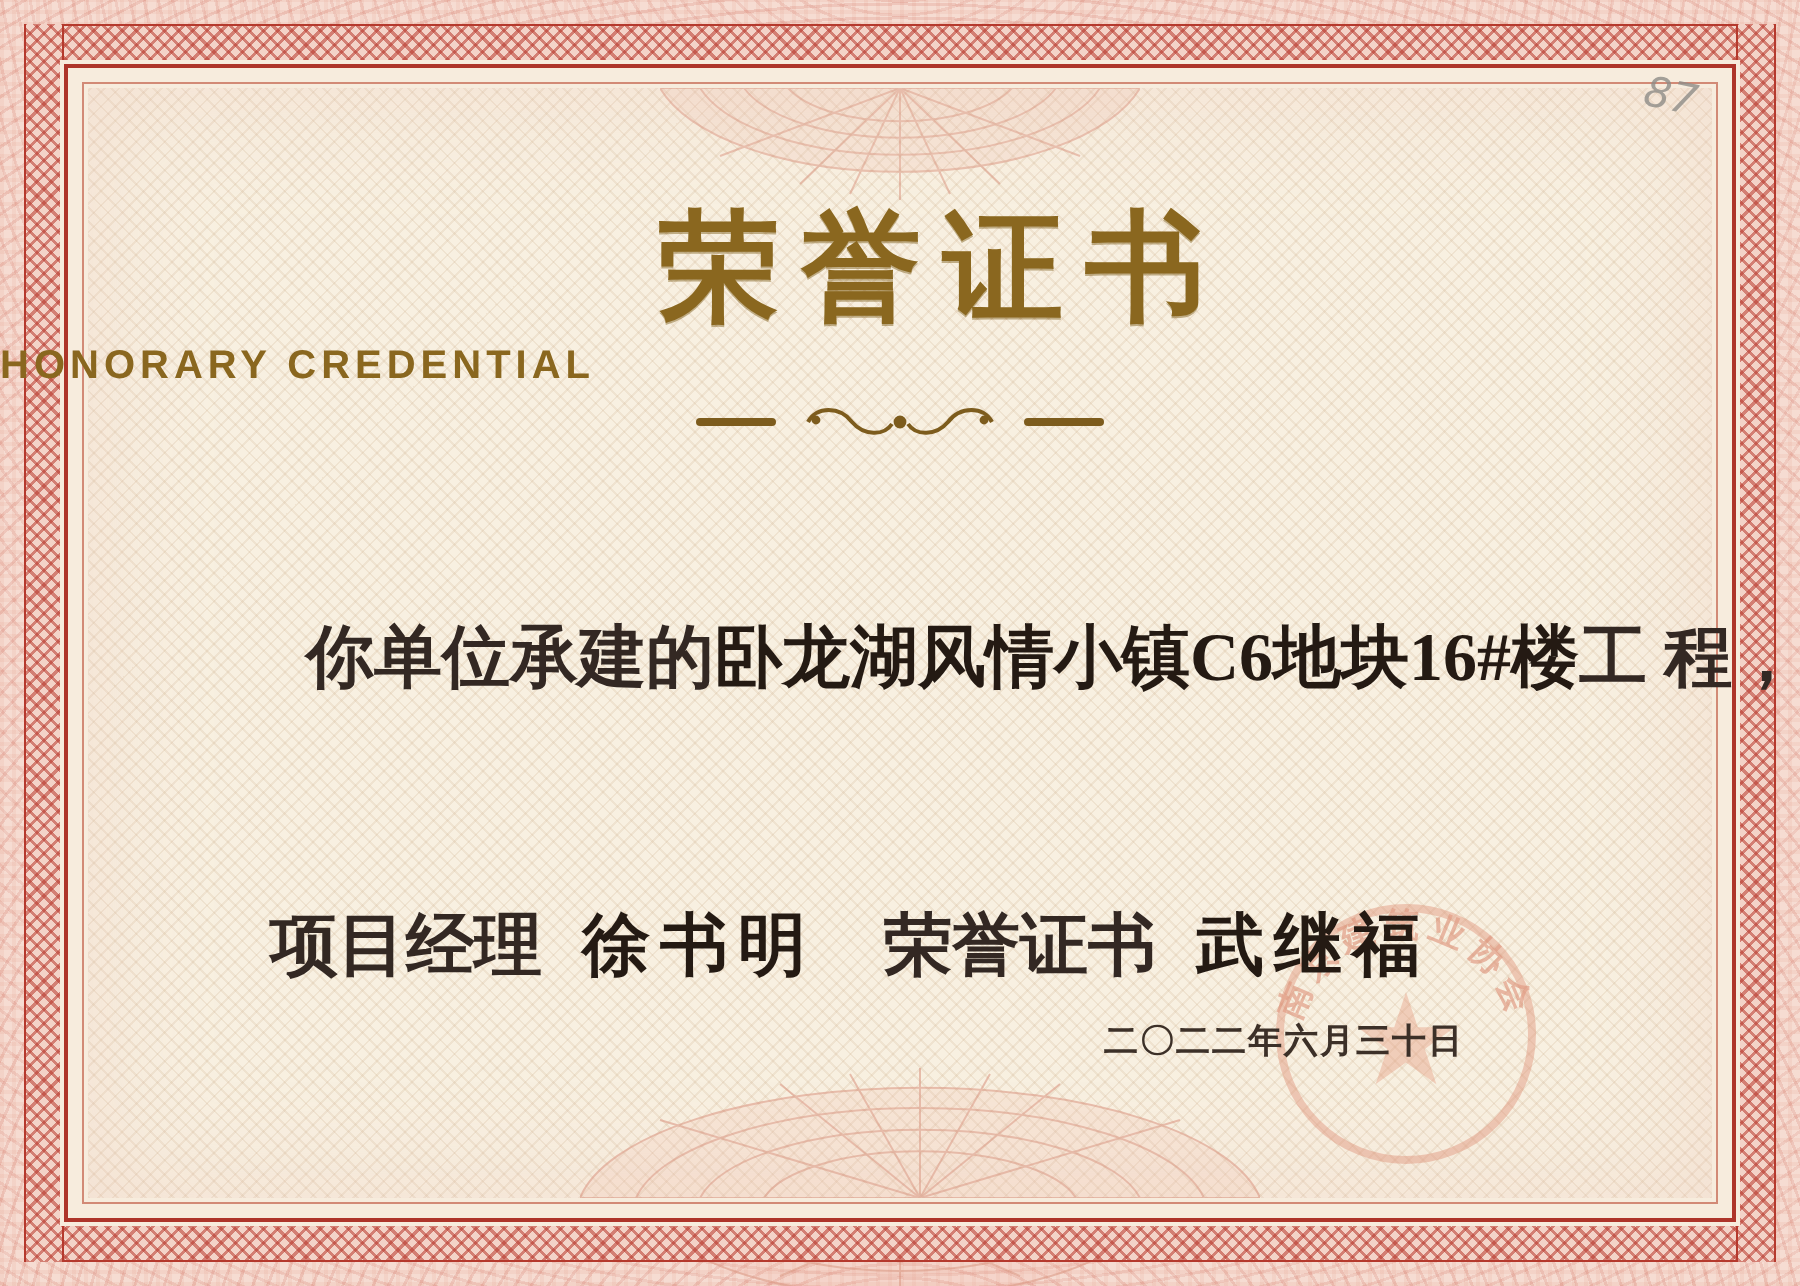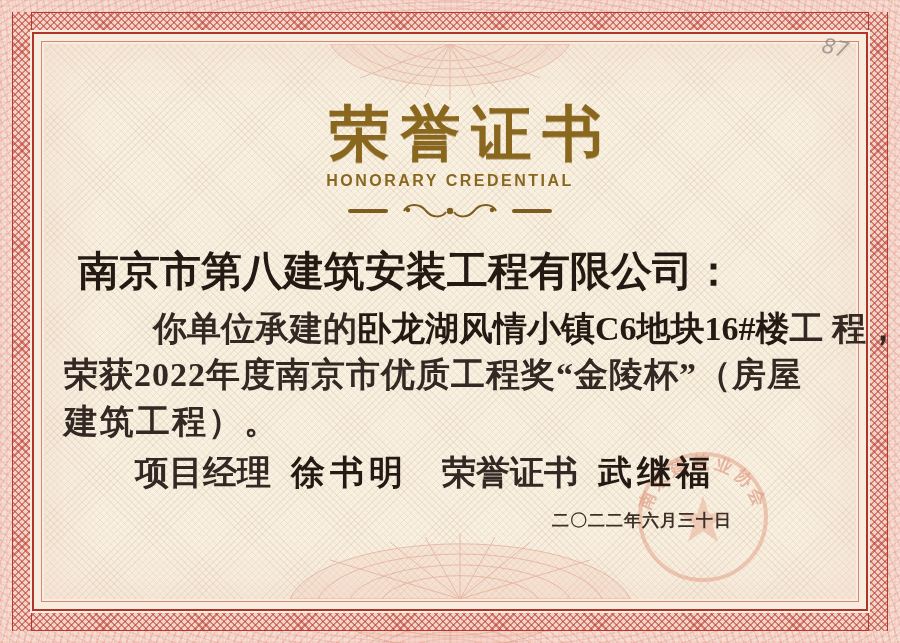--- a/index.html
+++ b/index.html
@@ -44,23 +44,23 @@
   .band-bottom{left:30px;right:30px;bottom:30px;height:14px;}
   .band-left{left:30px;top:30px;bottom:30px;width:14px;}
   .band-right{right:30px;top:30px;bottom:30px;width:14px;}
   .line-outer{position:absolute;inset:32px;z-index:2;border:2px solid #ae352a;pointer-events:none;}
   .line-inner{position:absolute;inset:41px;z-index:2;border:1px solid #d28a76;pointer-events:none;}
   
   .txt{position:absolute;z-index:3;white-space:nowrap;}
   .title{left:0;right:0;top:94px;text-align:center;
     font-size:60px;font-weight:900;letter-spacing:11px;text-indent:11px;
     color:#8a671f;text-shadow:0 1px 0 rgba(122,88,20,.45);padding-left:32px;}
-  .subtitle{left:0;right:0;top:172px;text-align:center;
+  .subtitle{left:0;right:0;top:172px;
     font-family:"Liberation Sans",sans-serif;
-    font-size:16px;font-weight:bold;letter-spacing:2.5px;color:#8a671f;}
+    font-size:20px;font-weight:bold;letter-spacing:2.5px;color:#8a671f;}
   .flourish{position:absolute;left:0;right:0;top:199px;z-index:3;text-align:center;}
   .recipient{left:78px;top:244px;font-size:41px;font-weight:700;color:#2a1f18;}
   .bodyline{font-size:34px;font-weight:600;color:#332823;}
   .l2{left:133px;top:306px;margin-left:20px;}
   .l3{left:64px;top:352px;letter-spacing:1px;}
   .l4{left:64px;top:399px;letter-spacing:2px;}
   .l5{left:135px;top:450px;font-size:34px;font-weight:600;color:#332823;}
   .hand{font-weight:700;color:#241a13;}
   .name{letter-spacing:5px;margin-left:20px;}
   .gap{display:inline-block;width:34px;}
@@ -156,24 +156,21 @@
         <rect x="170" y="10" width="40" height="4" rx="2" stroke="none"></rect>
         <path d="M62 12 C66 4 78 4 84 12 C90 19 100 19 104 13" fill="none" stroke-width="2"></path>
         <path d="M154 12 C150 4 138 4 132 12 C126 19 116 19 112 13" fill="none" stroke-width="2"></path>
         <circle cx="108" cy="12" r="3.2" stroke="none"></circle>
         <circle cx="66" cy="11" r="2.2" stroke="none"></circle>
         <circle cx="150" cy="11" r="2.2" stroke="none"></circle>
       </g>
     </svg>
   </div>
 
-  <div class="txt recipient hand">南京市第八建筑安装工程有限公司：</div>
 
   <div class="txt bodyline l2"><span>你单位承建的</span><span class="hand">卧龙湖风情小镇C6地块16#楼</span><span>工 程，</span></div>
-  <div class="txt bodyline l3">荣获2022年度南京市优质工程奖“金陵杯”（房屋</div>
-  <div class="txt bodyline l4">建筑工程）。</div>
 
   <div class="txt l5"><span>项目经理</span><span class="hand name">徐书明</span><span class="gap"></span><span>荣誉证书</span><span class="hand name">武继福</span></div>
 
   <div class="txt date">二〇二二年六月三十日</div>
 
   <div class="txt pencil">87</div>
 </div>
 
 </body></html>

